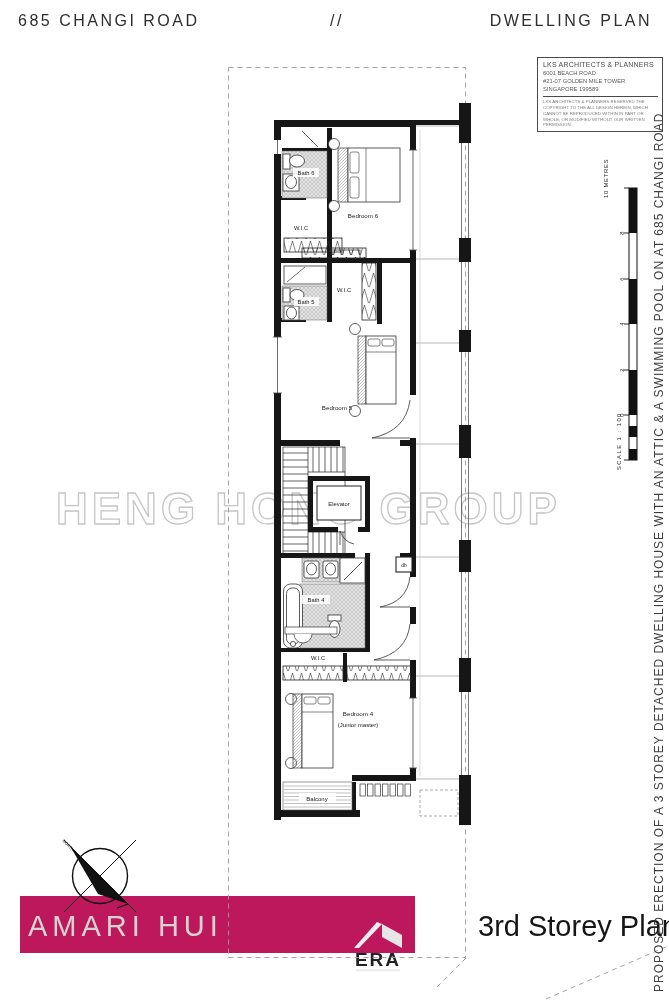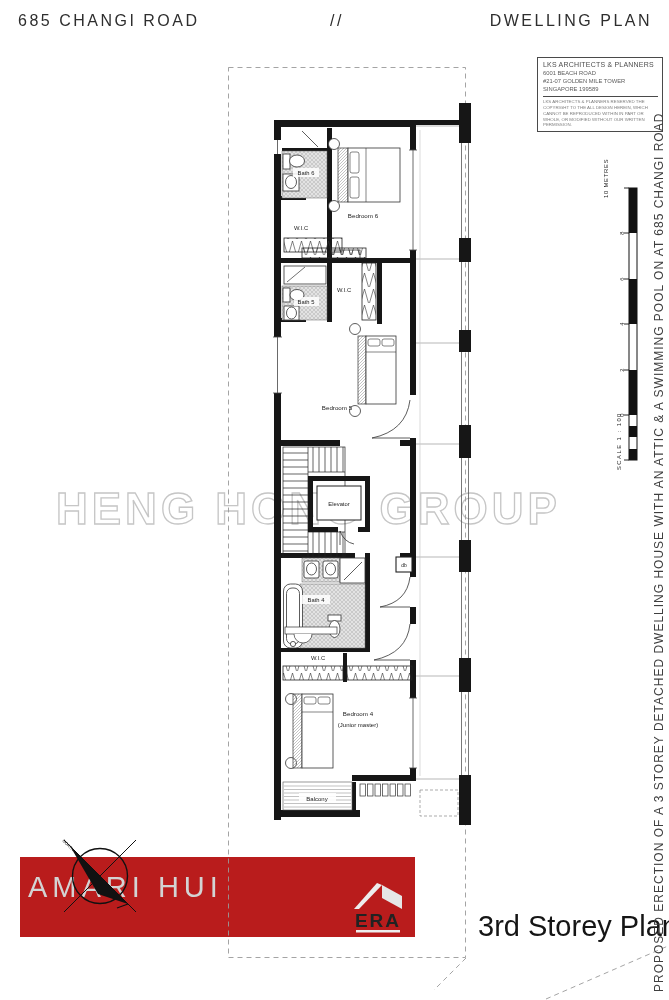--- a/index.html
+++ b/index.html
@@ -11,21 +11,21 @@
   
   .tblock{left:537px;top:57px;width:126px;border:1.2px solid #4a4a4a;background:#fff;z-index:5;
           padding:3px 4px 3px 5px;box-sizing:border-box;}
   .tb-firm{font-size:7px;color:#4d4d4d;letter-spacing:.2px;margin-bottom:2px;}
   .tb-addr{font-size:5.8px;color:#5d5d5d;line-height:1.35;}
   .tb-copy{font-size:4.4px;color:#7d7d7d;line-height:1.3;border-top:1px solid #4a4a4a;
            margin-top:3px;padding-top:2px;}
   
   .wm-group{left:56px;top:484px;font-size:44px;font-weight:700;letter-spacing:4px;
             color:transparent;-webkit-text-stroke:1.3px #c6c6c6;white-space:nowrap;z-index:1;}
-  .wm-band{left:20px;top:857px;width:395px;height:80px;background:#b91c1c;z-index:1;}
+  .wm-band{left:20px;top:896px;width:395px;height:57px;background:#be185d;z-index:1;}
   .wm-agent{left:8px;top:14px;font-size:29px;letter-spacing:5px;color:#d3d3d3;position:absolute;white-space:nowrap;}
   
   .plan-title{left:478px;top:910px;font-size:29px;color:#151515;z-index:5;white-space:nowrap;}
   
   .side-note{left:652px;top:992px;transform-origin:0 0;transform:rotate(-90deg);
              white-space:nowrap;font-size:12px;letter-spacing:1px;color:#3f3f3f;z-index:5;}
   svg text{font-family:"Liberation Sans",sans-serif;fill:#222;}
   .plan-svg{left:0;top:0;z-index:2;}
 </style>
 </head>

